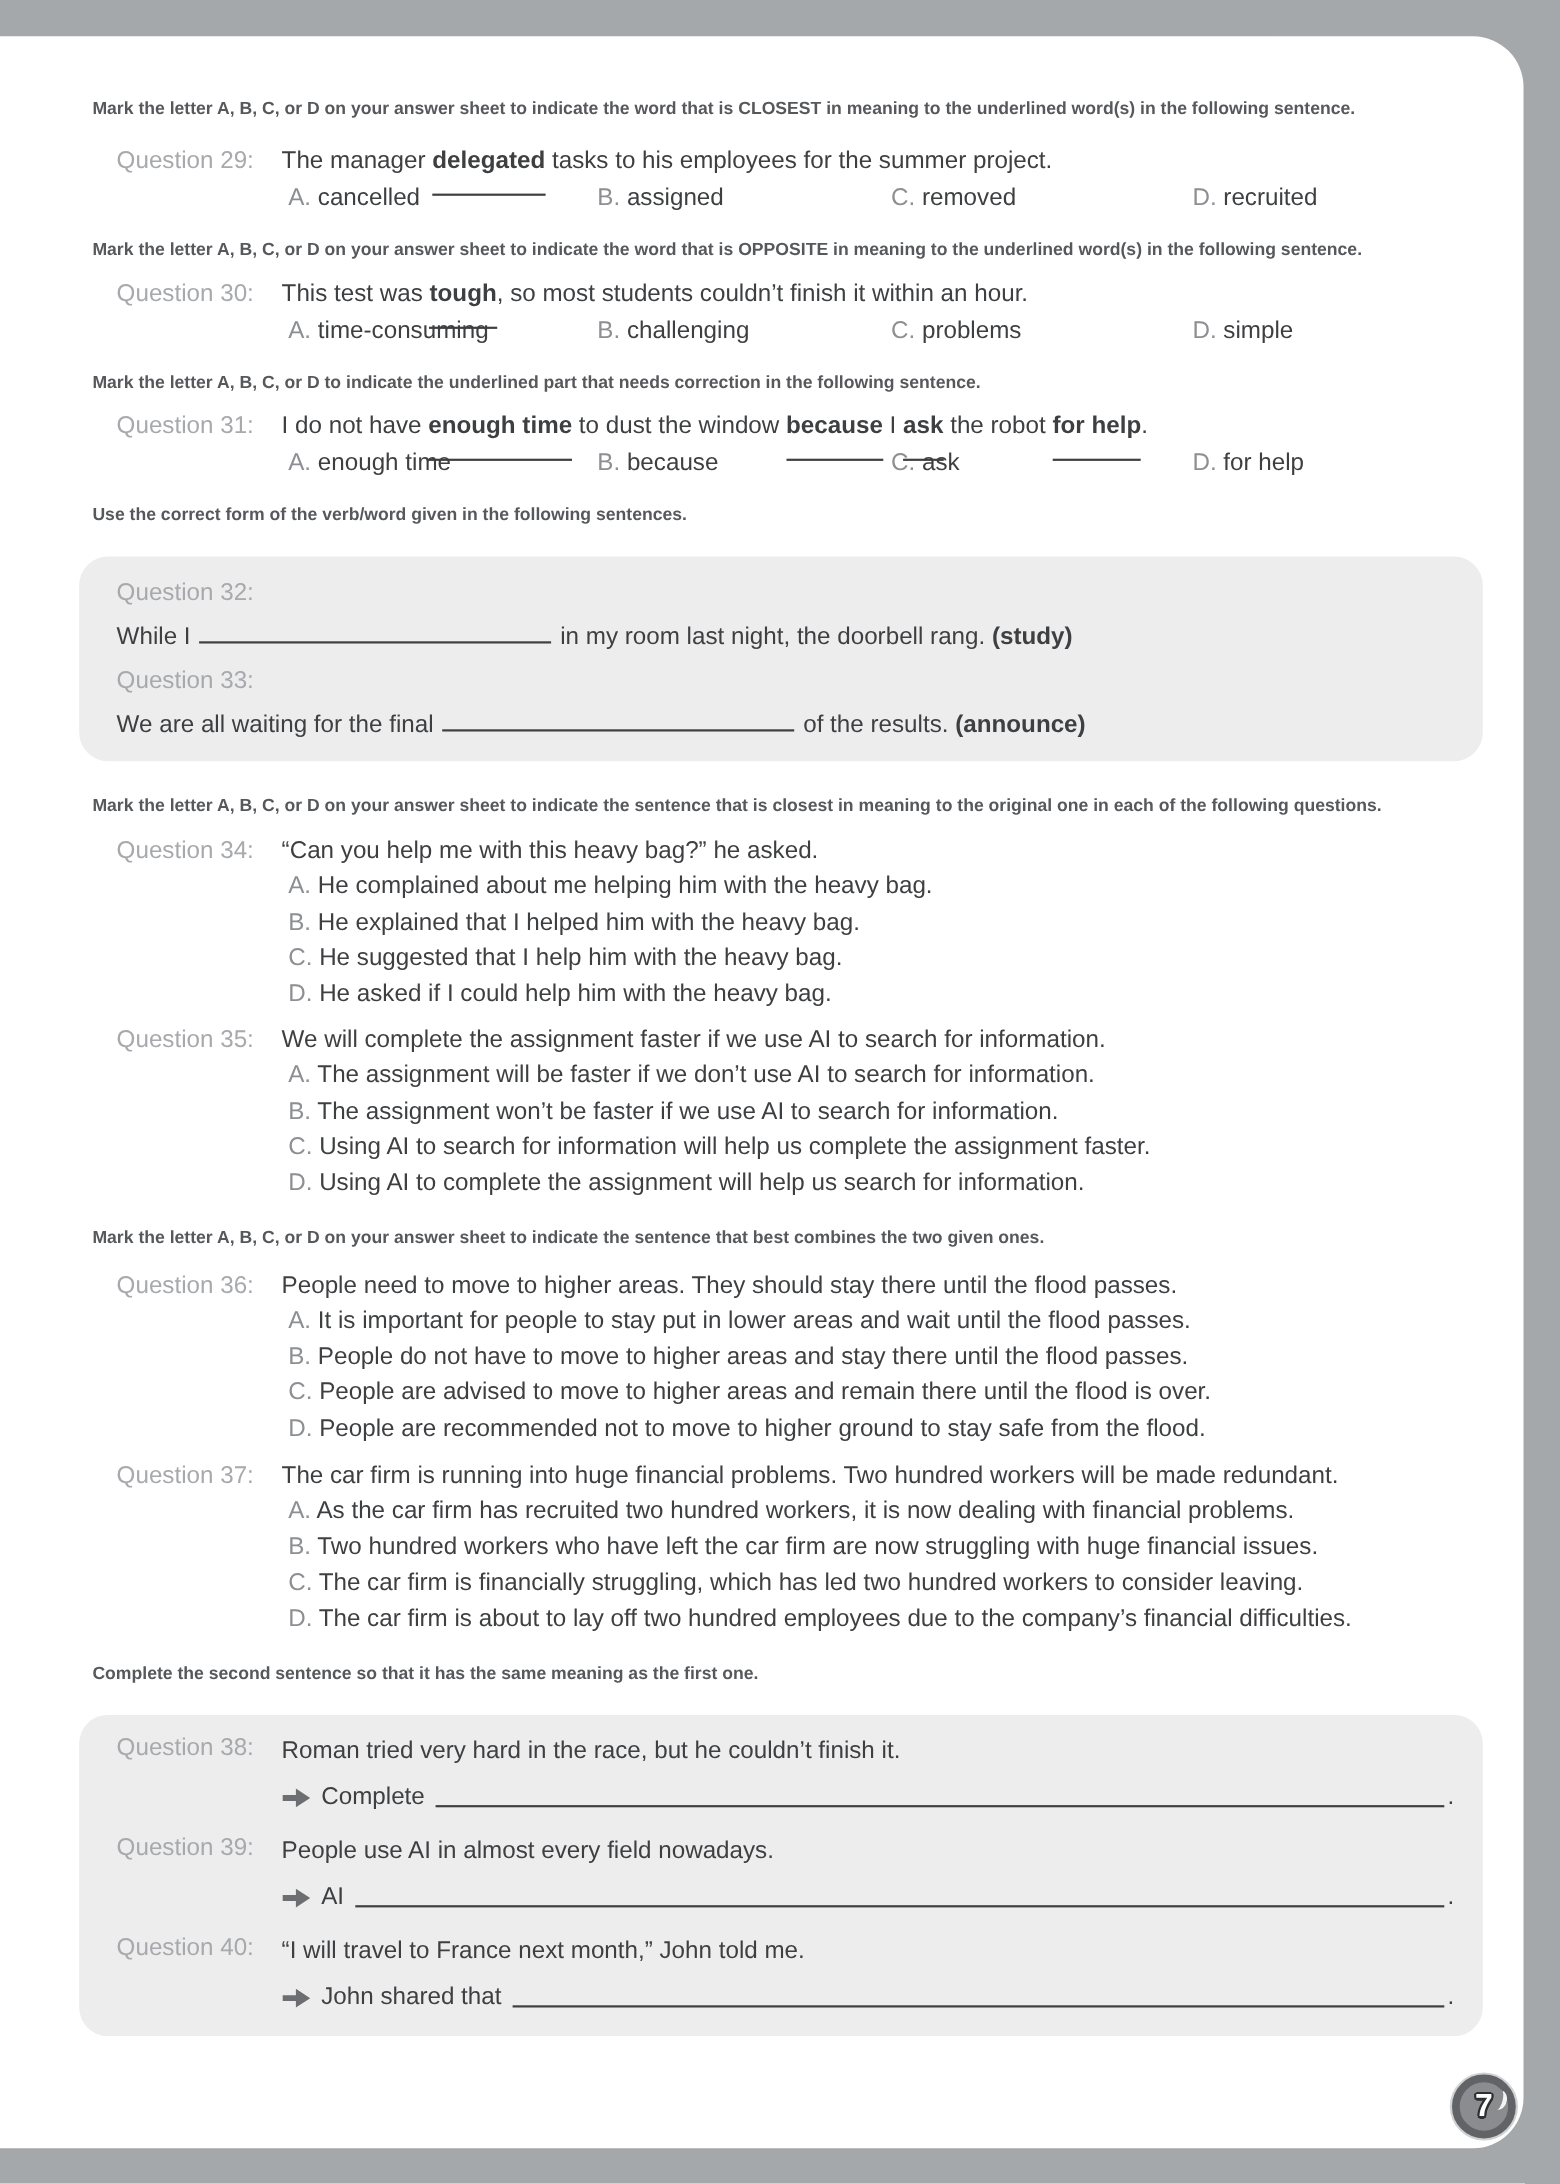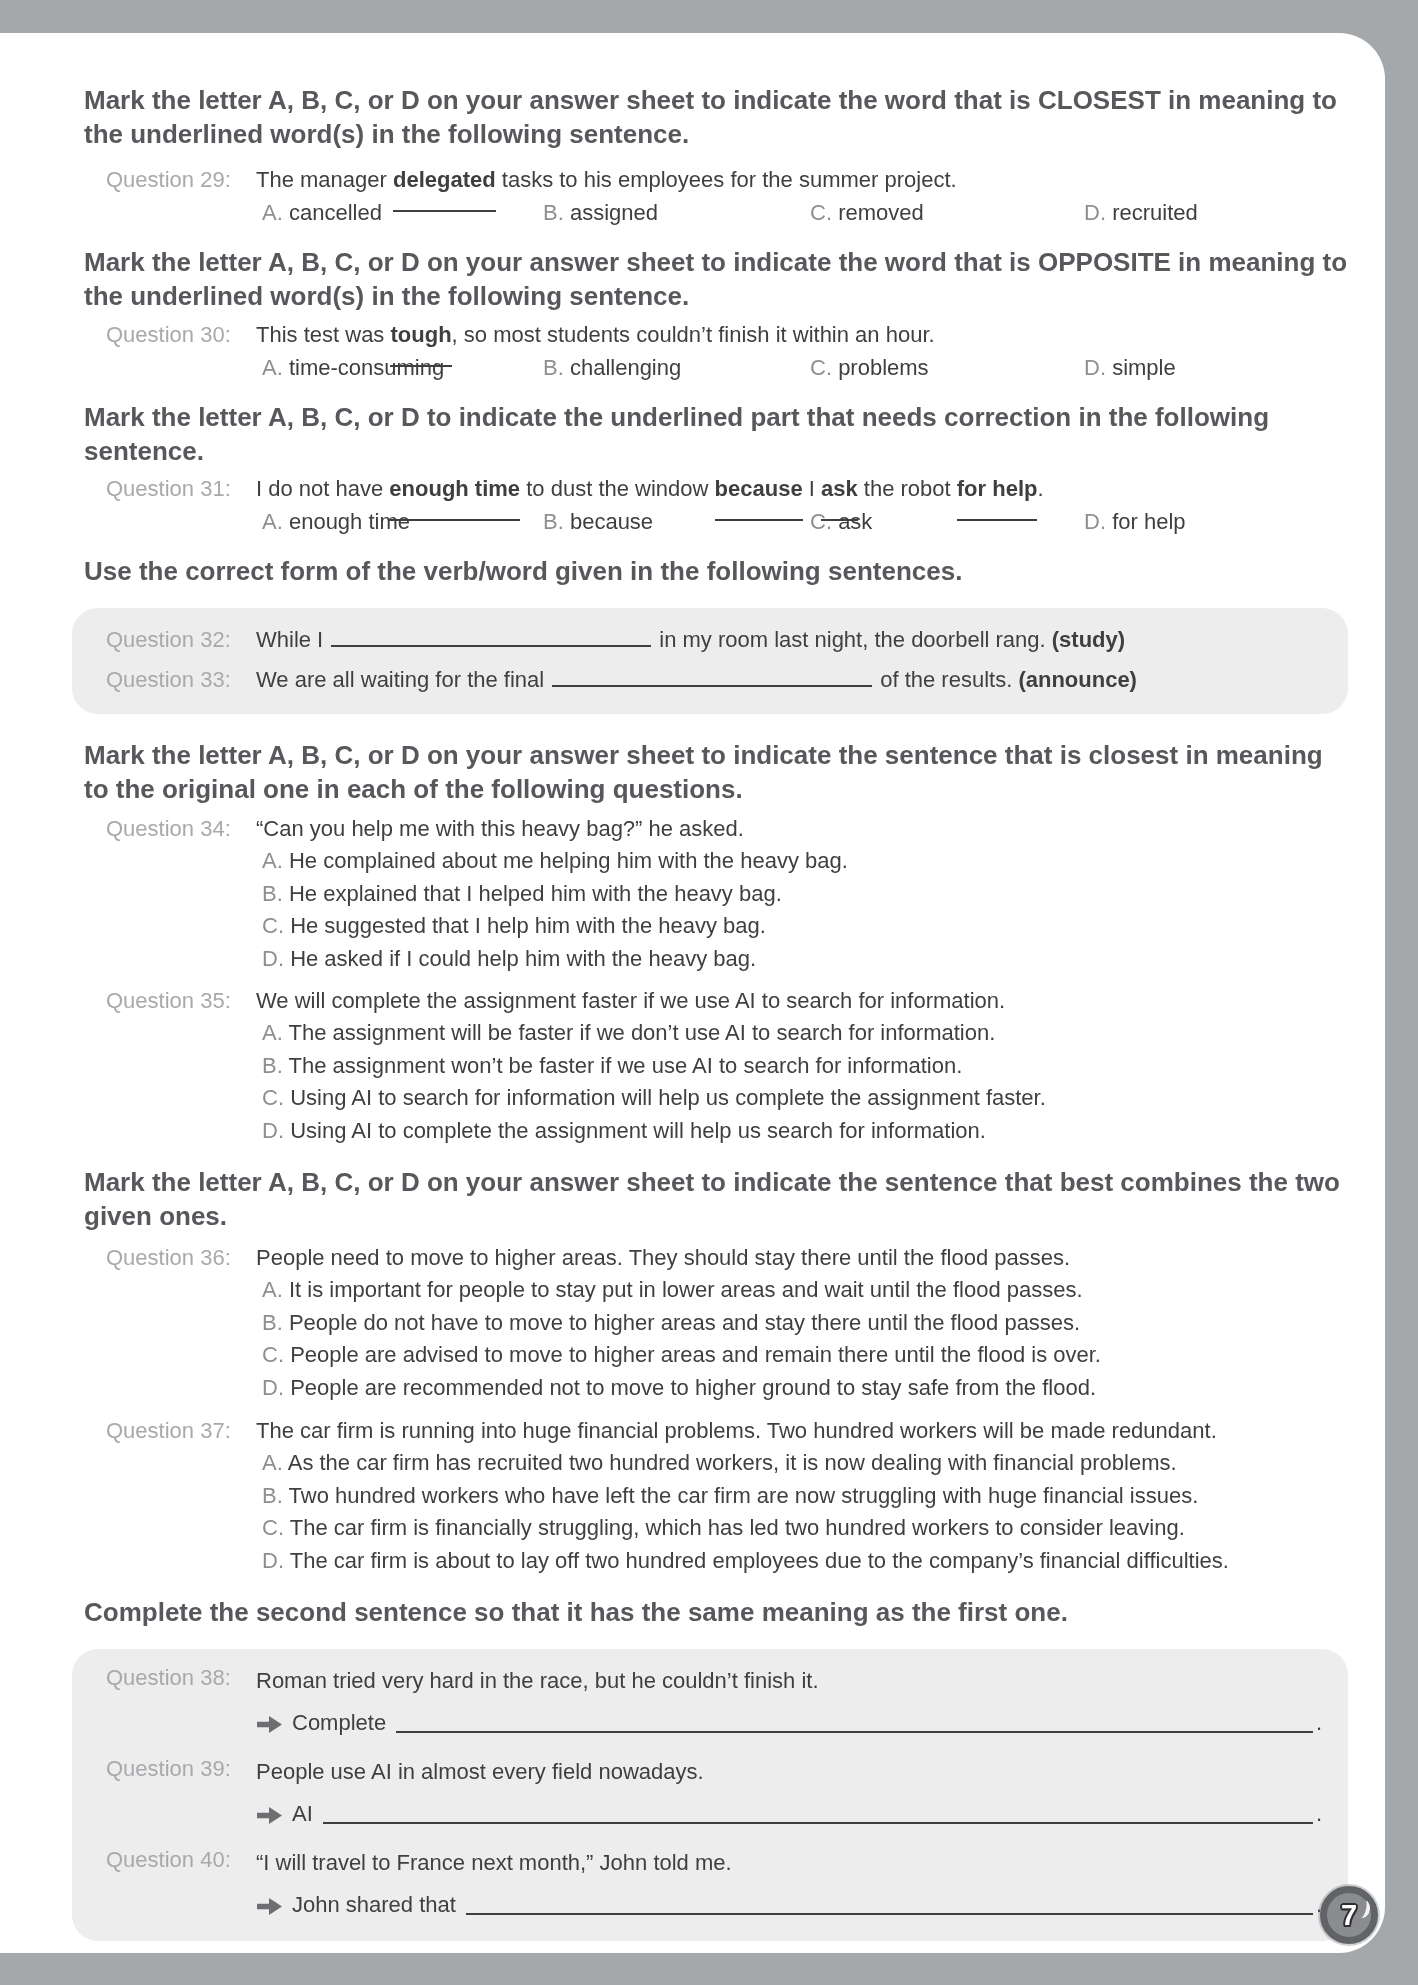--- a/index.html
+++ b/index.html
@@ -16,21 +16,21 @@
     position:absolute; left:0; top:33px;
     width:1385px; height:1920px;
     background:#ffffff;
     border-radius:0 46px 46px 0;
     box-sizing:border-box;
     padding:50px 34px 0 84px;
   }
   .h {
     font-weight:700;
     color:#56585b;
-    font-size:26px;
+    font-size:16px;
     line-height:34px;
     margin:0;
     max-width:1272px;
   }
   .q { display:flex; padding-left:22px; line-height:33px; }
   .qlabel { color:#a7a9ac; width:150px; flex-shrink:0; }
   .qbody { flex:1; min-width:0; }
   .qtext { margin:0; }
   .letter { color:#8d8f92; }
   .ku { font-weight:700; border-bottom:2.5px solid #3e3f41; padding-bottom:18px; }
@@ -45,21 +45,21 @@
   .optline { line-height:32.5px; }
   .graybox {
     background:#ededee;
     border-radius:26px;
     margin-left:-12px;
     width:1276px;
     box-sizing:border-box;
     padding:12px 26px 14px 34px;
   }
   .graybox .q { padding-left:0; }
-  .fillq { line-height:40px; }
+  .fillq { line-height:40px;flex-direction:column; }
   .blank {
     display:inline-block;
     width:320px; height:1.05em;
     border-bottom:2.5px solid #3e3f41;
     vertical-align:baseline;
     margin:0 8px;
   }
   .fillrow {
     display:flex; align-items:flex-end;
     margin:8px 0 11px 0;

